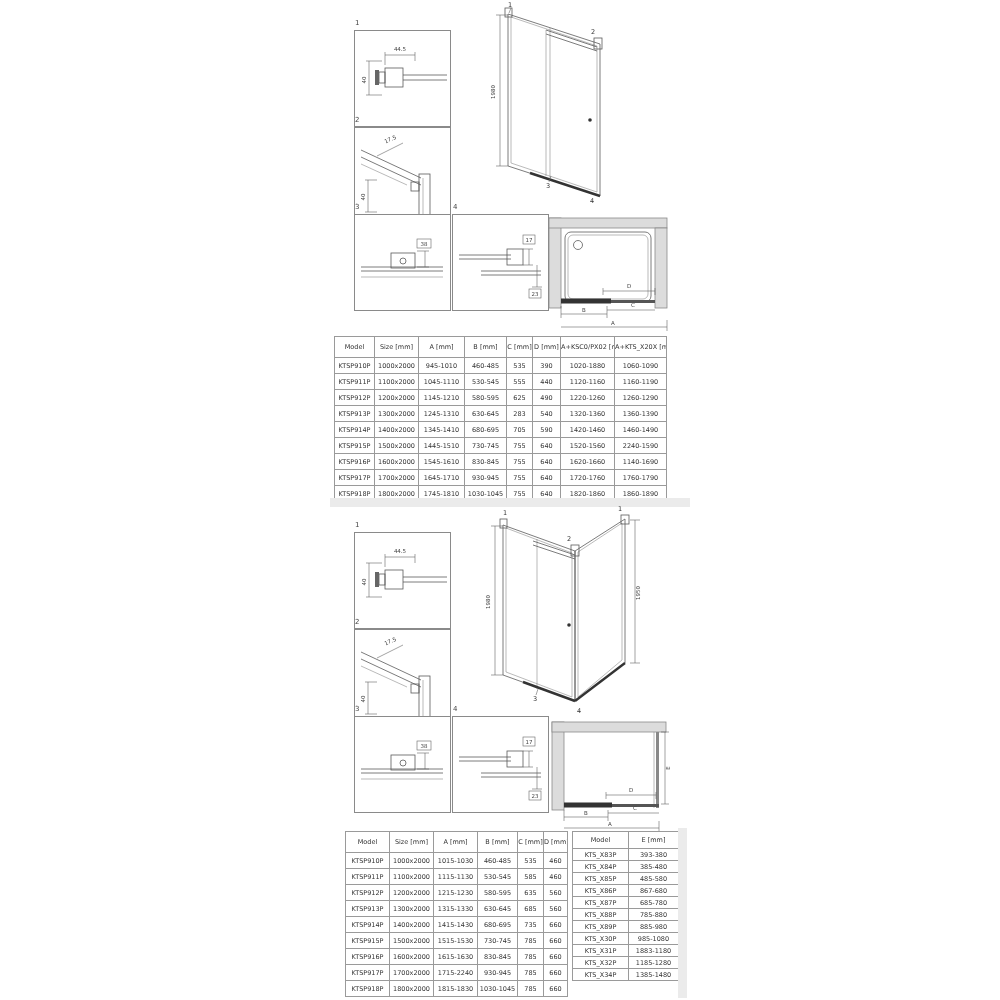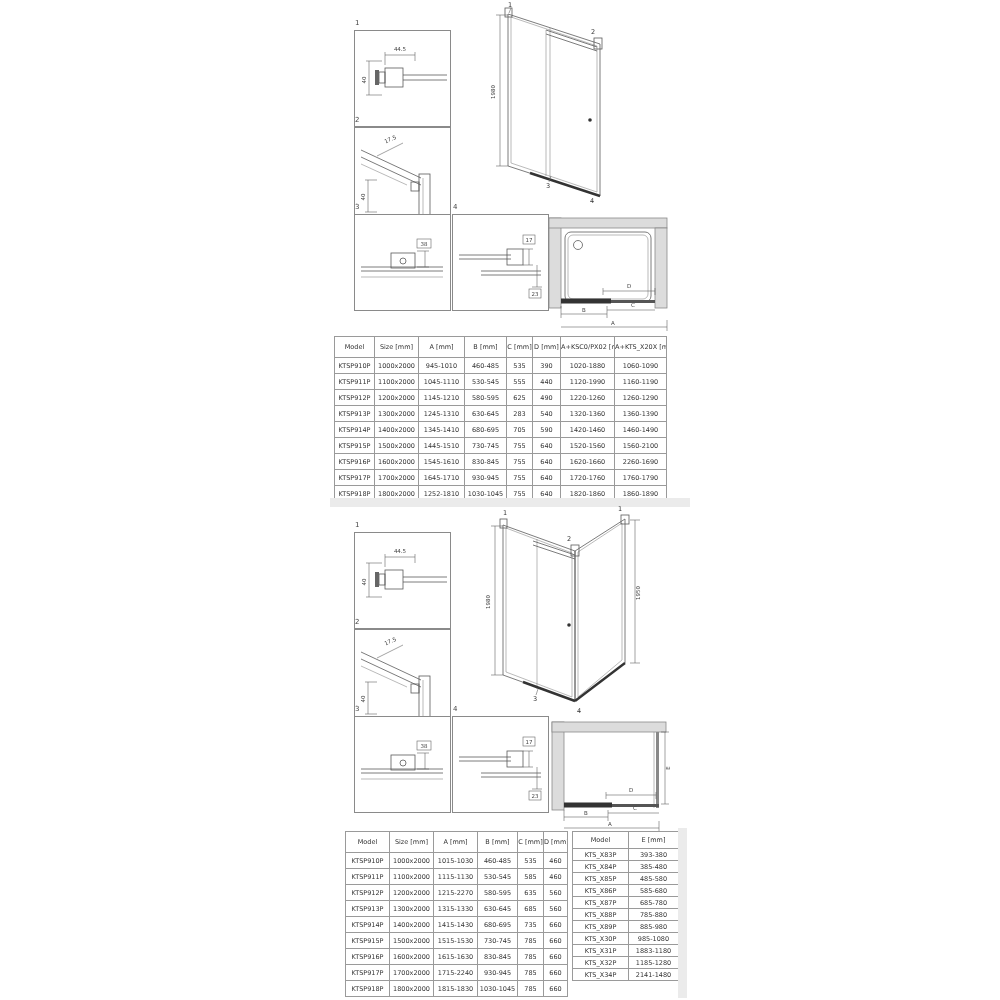--- a/index.html
+++ b/index.html
@@ -183,21 +183,21 @@
           <td>1020-1880</td>
           <td>1060-1090</td>
         </tr>
         <tr>
           <td>KTSP911P</td>
           <td>1100x2000</td>
           <td>1045-1110</td>
           <td>530-545</td>
           <td>555</td>
           <td>440</td>
-          <td>1120-1990</td>
+          <td>1120-1160</td>
           <td>1160-1190</td>
         </tr>
         <tr>
           <td>KTSP912P</td>
           <td>1200x2000</td>
           <td>1145-1210</td>
           <td>580-595</td>
           <td>625</td>
           <td>490</td>
           <td>1220-1260</td>
@@ -224,46 +224,46 @@
           <td>1460-1490</td>
         </tr>
         <tr>
           <td>KTSP915P</td>
           <td>1500x2000</td>
           <td>1445-1510</td>
           <td>730-745</td>
           <td>755</td>
           <td>640</td>
           <td>1520-1560</td>
-          <td>1560-2100</td>
+          <td>2240-1590</td>
         </tr>
         <tr>
           <td>KTSP916P</td>
           <td>1600x2000</td>
           <td>1545-1610</td>
           <td>830-845</td>
           <td>755</td>
           <td>640</td>
           <td>1620-1660</td>
-          <td>2260-1690</td>
+          <td>1140-1690</td>
         </tr>
         <tr>
           <td>KTSP917P</td>
           <td>1700x2000</td>
           <td>1645-1710</td>
           <td>930-945</td>
           <td>755</td>
           <td>640</td>
           <td>1720-1760</td>
           <td>1760-1790</td>
         </tr>
         <tr>
           <td>KTSP918P</td>
           <td>1800x2000</td>
-          <td>1252-1810</td>
+          <td>1745-1810</td>
           <td>1030-1045</td>
           <td>755</td>
           <td>640</td>
           <td>1820-1860</td>
           <td>1860-1890</td>
         </tr>
       </tbody>
     </table>
 
   <div class="divider" style="left:330px;top:498px;width:360px;height:9px;"></div>
@@ -429,21 +429,21 @@
           <td>KTSP911P</td>
           <td>1100x2000</td>
           <td>1115-1130</td>
           <td>530-545</td>
           <td>585</td>
           <td>460</td>
         </tr>
         <tr>
           <td>KTSP912P</td>
           <td>1200x2000</td>
-          <td>1215-2270</td>
+          <td>1215-1230</td>
           <td>580-595</td>
           <td>635</td>
           <td>560</td>
         </tr>
         <tr>
           <td>KTSP913P</td>
           <td>1300x2000</td>
           <td>1315-1330</td>
           <td>630-645</td>
           <td>685</td>
@@ -511,21 +511,21 @@
         <tr>
           <td>KTS_X84P</td>
           <td>385-480</td>
         </tr>
         <tr>
           <td>KTS_X85P</td>
           <td>485-580</td>
         </tr>
         <tr>
           <td>KTS_X86P</td>
-          <td>585-680</td>
+          <td>867-680</td>
         </tr>
         <tr>
           <td>KTS_X87P</td>
           <td>685-780</td>
         </tr>
         <tr>
           <td>KTS_X88P</td>
           <td>785-880</td>
         </tr>
         <tr>
@@ -539,19 +539,19 @@
         <tr>
           <td>KTS_X31P</td>
           <td>1883-1180</td>
         </tr>
         <tr>
           <td>KTS_X32P</td>
           <td>1185-1280</td>
         </tr>
         <tr>
           <td>KTS_X34P</td>
-          <td>2141-1480</td>
+          <td>1385-1480</td>
         </tr>
       </tbody>
     </table>
 
   <div class="divider" style="left:678px;top:828px;width:9px;height:170px;"></div>
 </div>
 
 </body></html>

